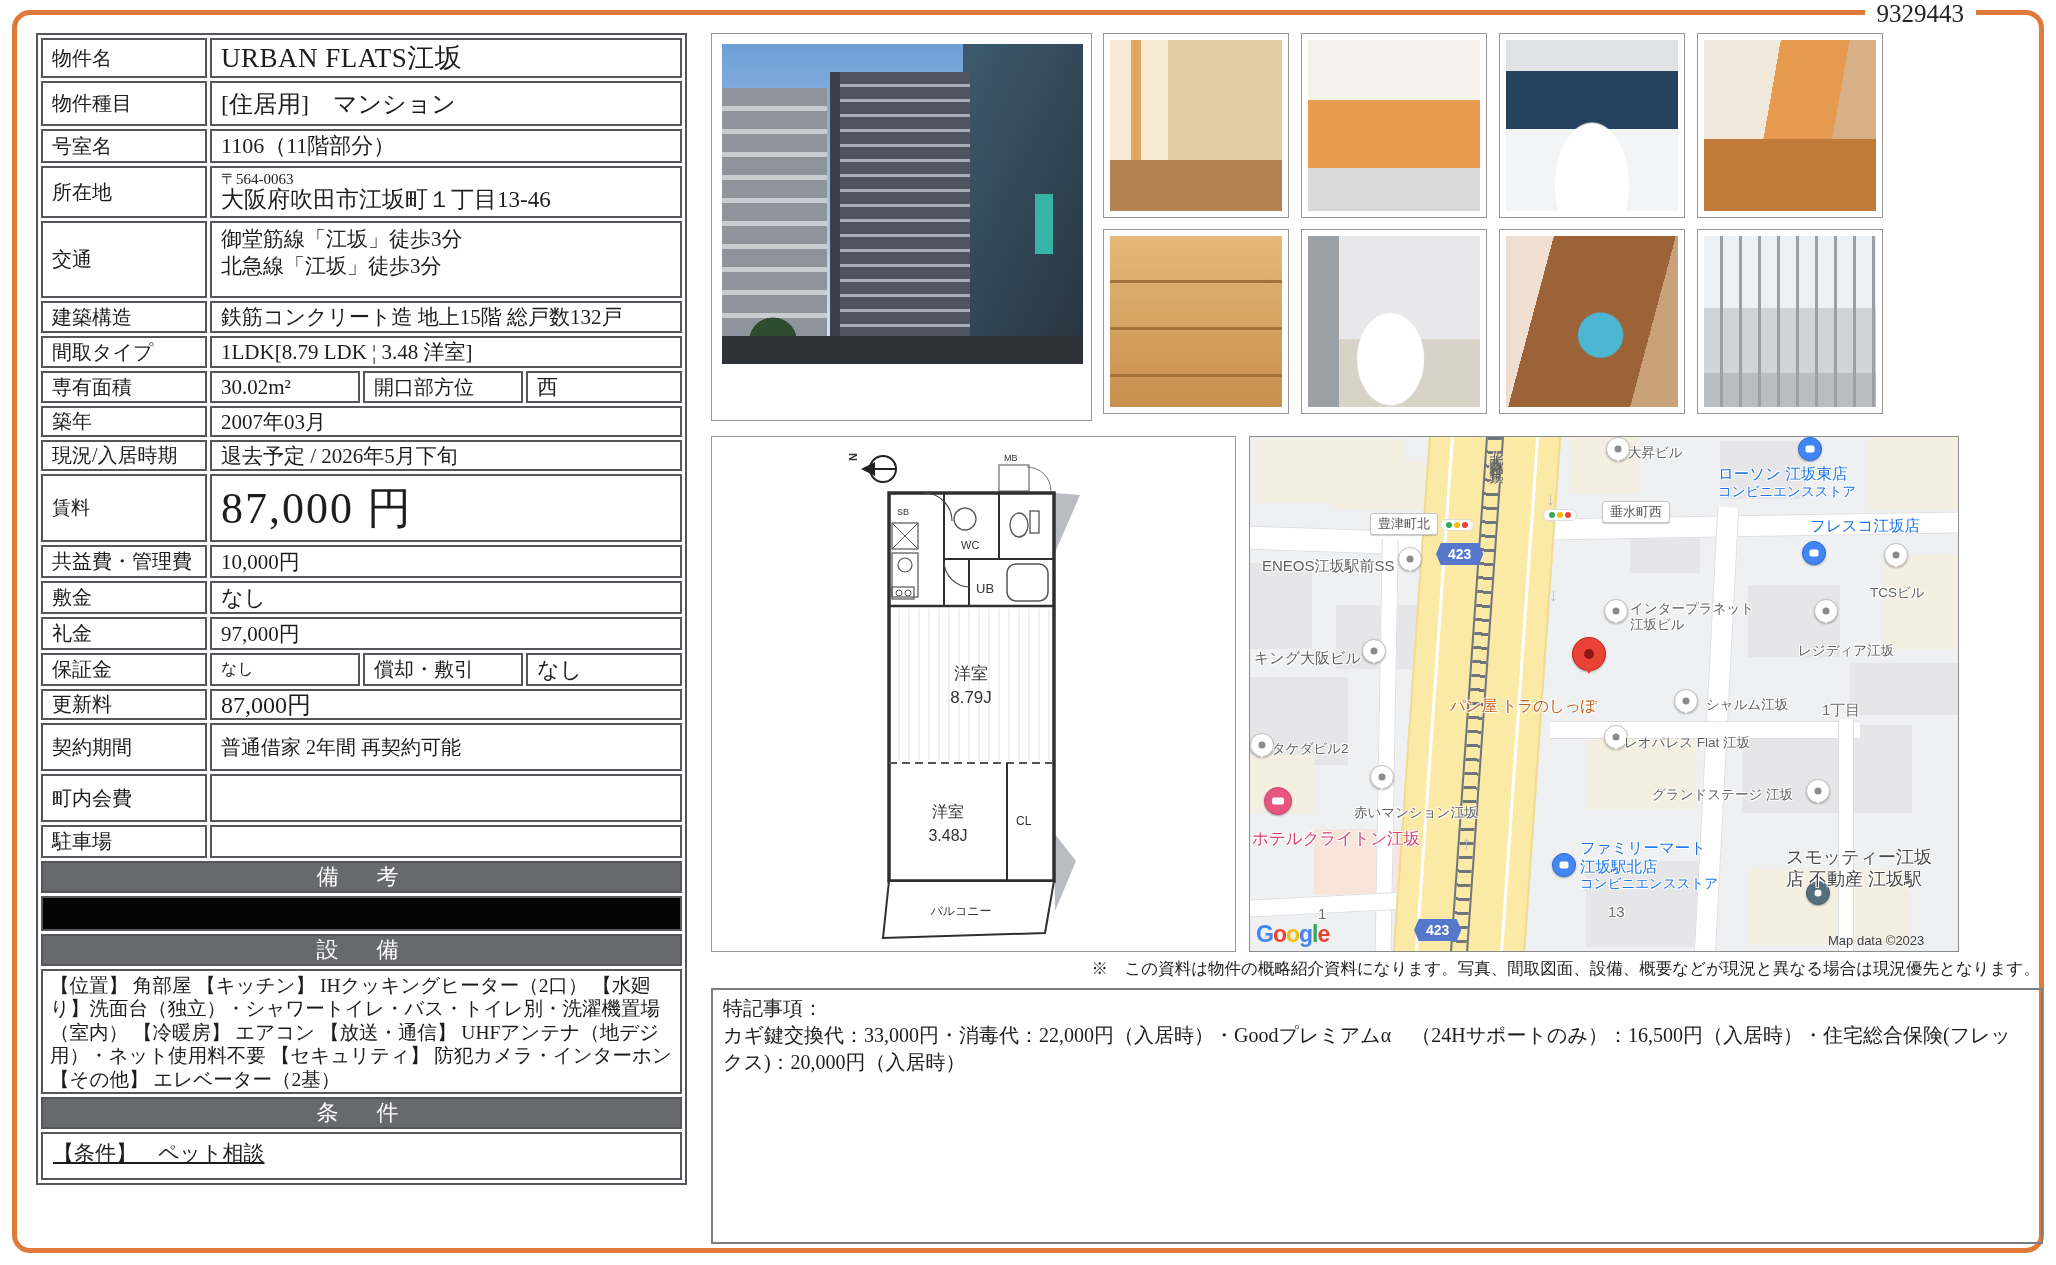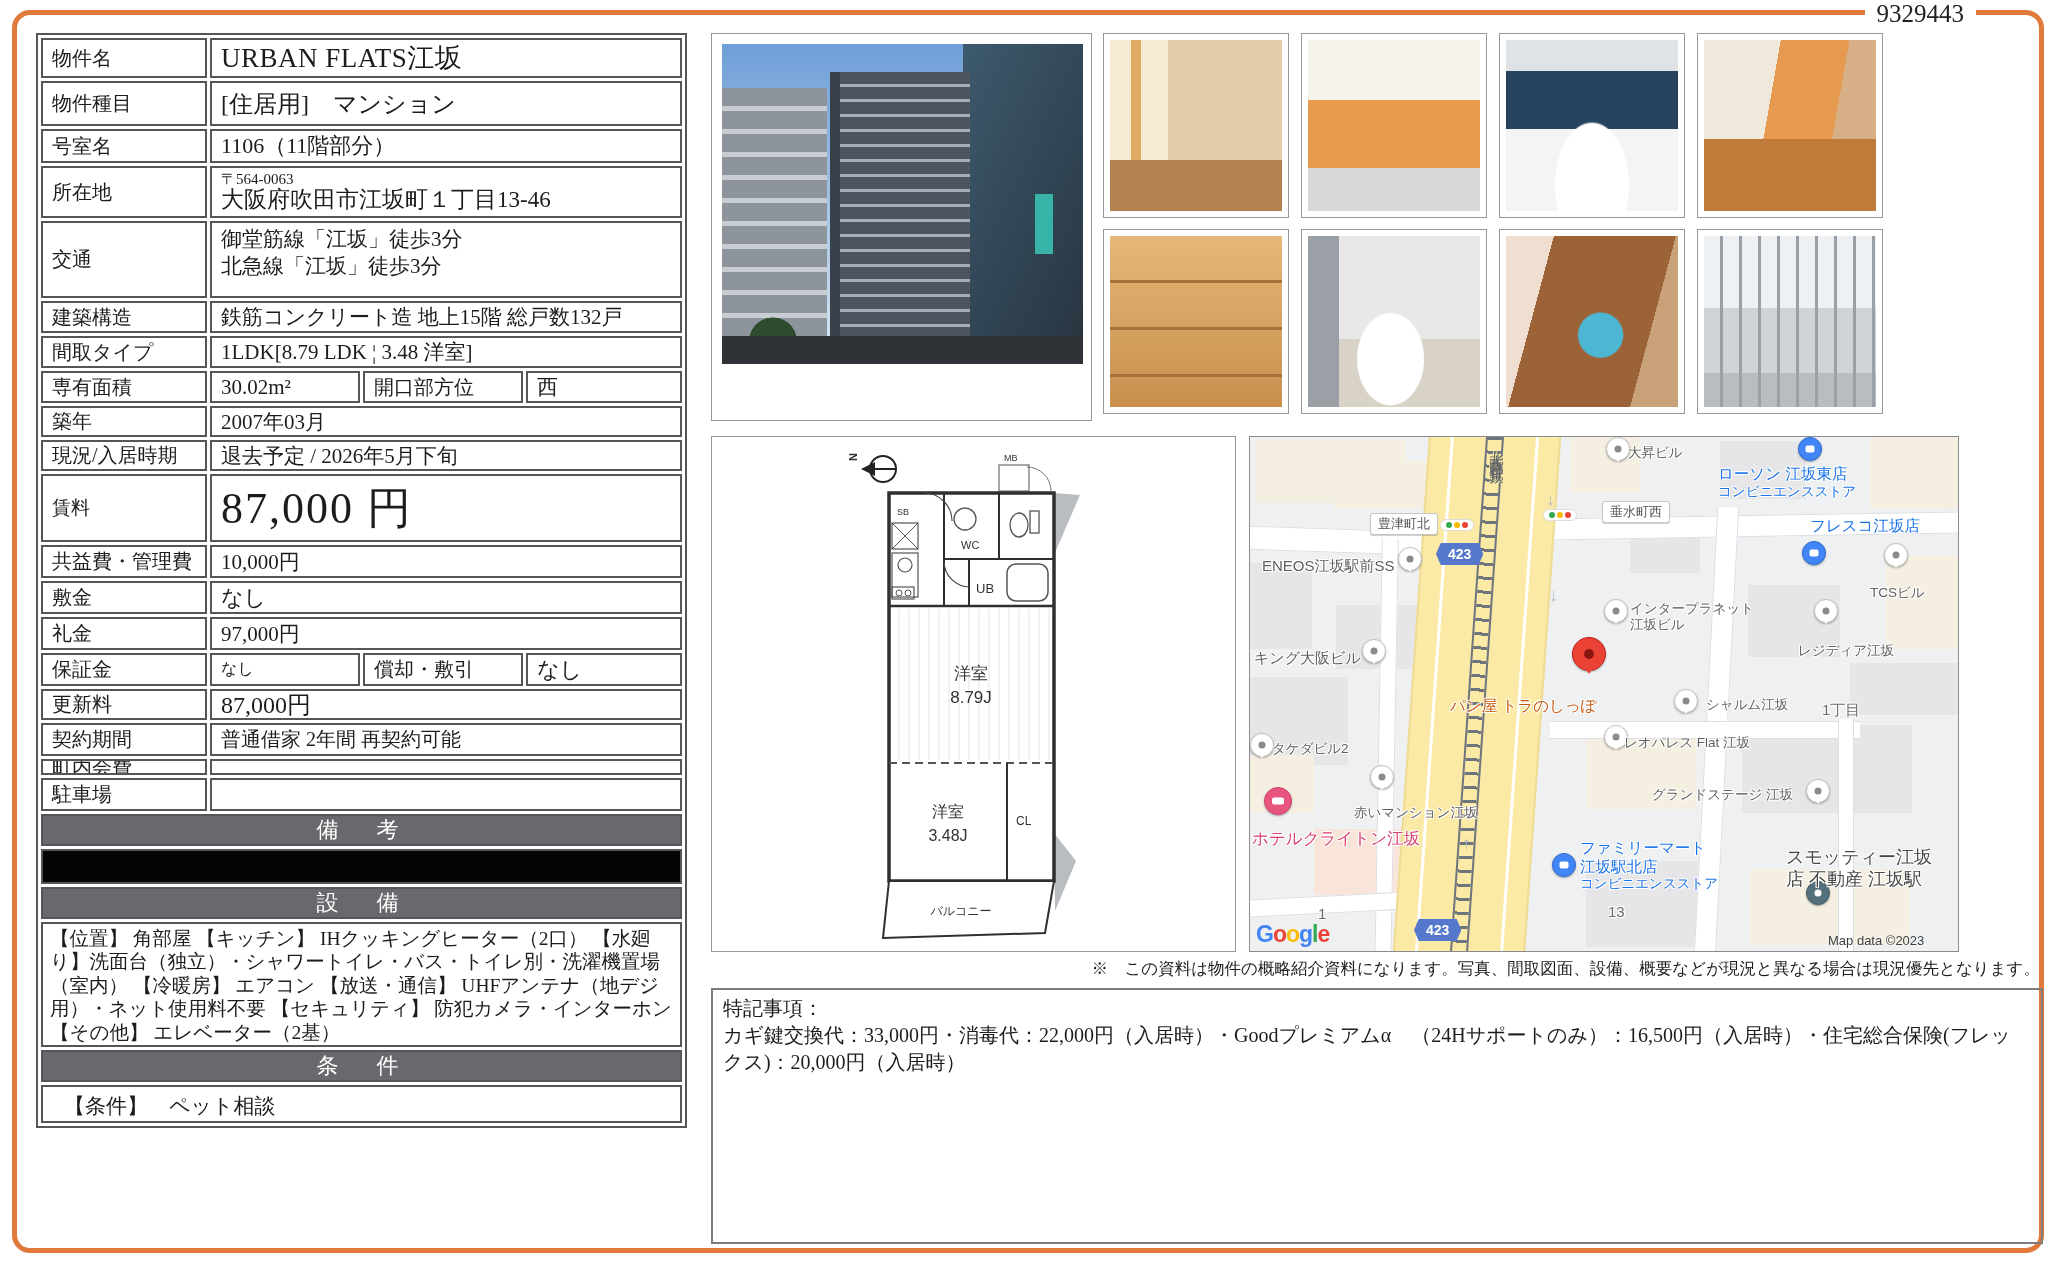--- a/index.html
+++ b/index.html
@@ -19,21 +19,21 @@
   .tc-col{flex-direction:column;align-items:flex-start;justify-content:center;}
   .postal{font-size:15px;line-height:1.1;}
   .addr{font-size:23px;line-height:1.15;}
   .acc{font-size:21px;line-height:1.3;align-self:flex-start;}
   .bigname{font-size:27px;letter-spacing:.5px;}
   .rentbig{font-size:44px;letter-spacing:2px;}
   .sechead{border:2px solid #55565a;background:#68696c;color:#fff;text-align:center;
            font-size:22px;letter-spacing:8px;height:28px;line-height:28px;flex:none;}
   .blackbox{border:2px solid #55565a;background:#050505;height:31px;flex:none;}
   .eqbox{border:2px solid #55565a;font-size:19.5px;line-height:1.2;padding:3px 7px;height:125px;flex:none;box-sizing:border-box;}
-  .condbox{border:2px solid #55565a;font-size:21px;padding:5px 21px;height:38px;flex:none;box-sizing:border-box;}
+  .condbox{border:2px solid #55565a;font-size:21px;padding:5px 10px;height:48px;flex:none;box-sizing:border-box;text-decoration:underline;}
 
   
   .photobox{position:absolute;border:1px solid #979797;background:#fff;box-sizing:border-box;}
   .mainphoto{left:711px;top:33px;width:381px;height:388px;}
   .mainimg{position:absolute;left:10px;top:10px;width:361px;height:320px;
     background-image:
       linear-gradient(#2f3338,#2f3338),
       radial-gradient(circle,#2e4d2e 0 45%,rgba(0,0,0,0) 46%),
       linear-gradient(90deg,#39404a 0 10px,rgba(0,0,0,0) 10px),
       repeating-linear-gradient(to bottom,#4e5560 0 12px,#a8aeb6 12px 15px),
@@ -207,25 +207,25 @@
     <div class="trow" style="height:33px">
       <div class="tc tc-label">保証金</div>
       <div class="tc" style="width:150px;flex:none">なし</div>
       <div class="tc" style="width:160px;flex:none;font-size:20px">償却・敷引</div>
       <div class="tc tc-val">なし</div>
     </div>
     <div class="trow" style="height:31px">
       <div class="tc tc-label">更新料</div>
       <div class="tc tc-val" style="font-size:24px">87,000円</div>
     </div>
-    <div class="trow" style="height:33px">
+    <div class="trow" style="height:48px">
       <div class="tc tc-label">契約期間</div>
       <div class="tc tc-val" style="font-size:20px">普通借家 2年間 再契約可能</div>
     </div>
-    <div class="trow" style="height:16px">
+    <div class="trow" style="height:48px">
       <div class="tc tc-label">町内会費</div>
       <div class="tc tc-val"></div>
     </div>
     <div class="trow" style="height:33px">
       <div class="tc tc-label">駐車場</div>
       <div class="tc tc-val"></div>
     </div>
     <div class="sechead">備　考</div>
     <div class="blackbox"></div>
     <div class="sechead">設　備</div>

